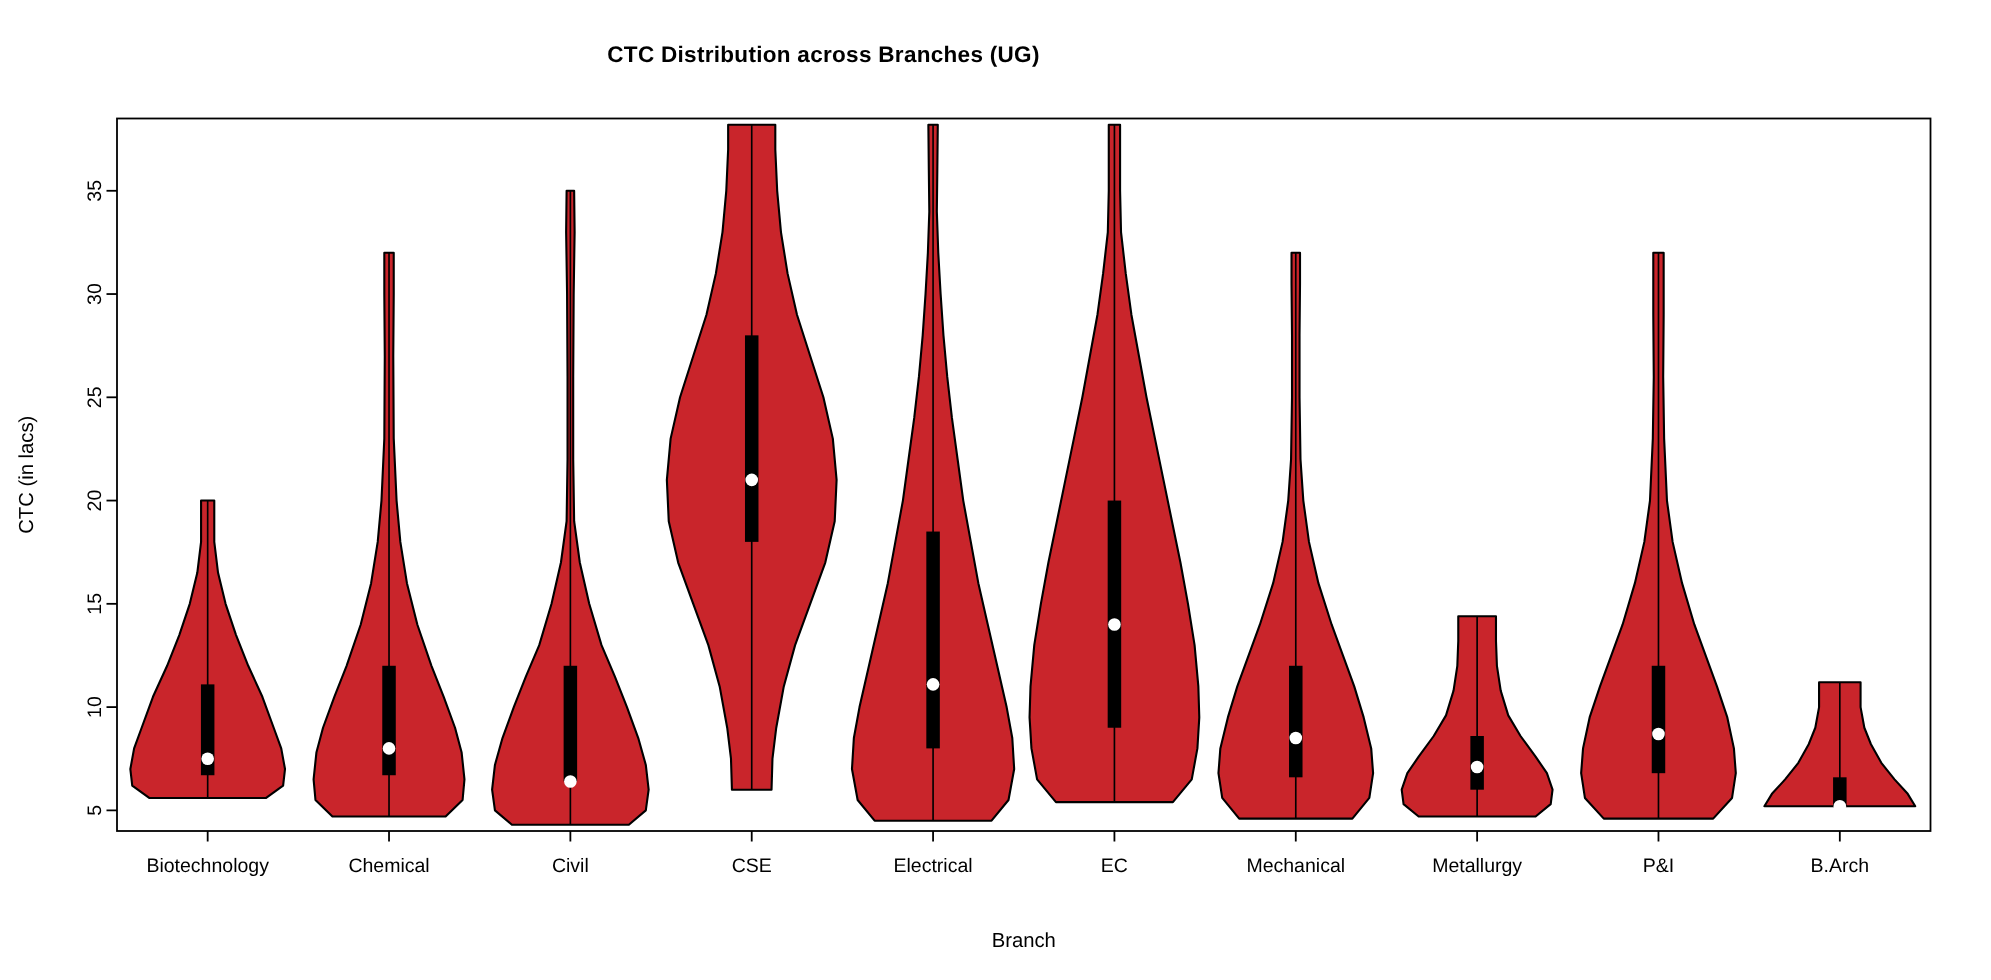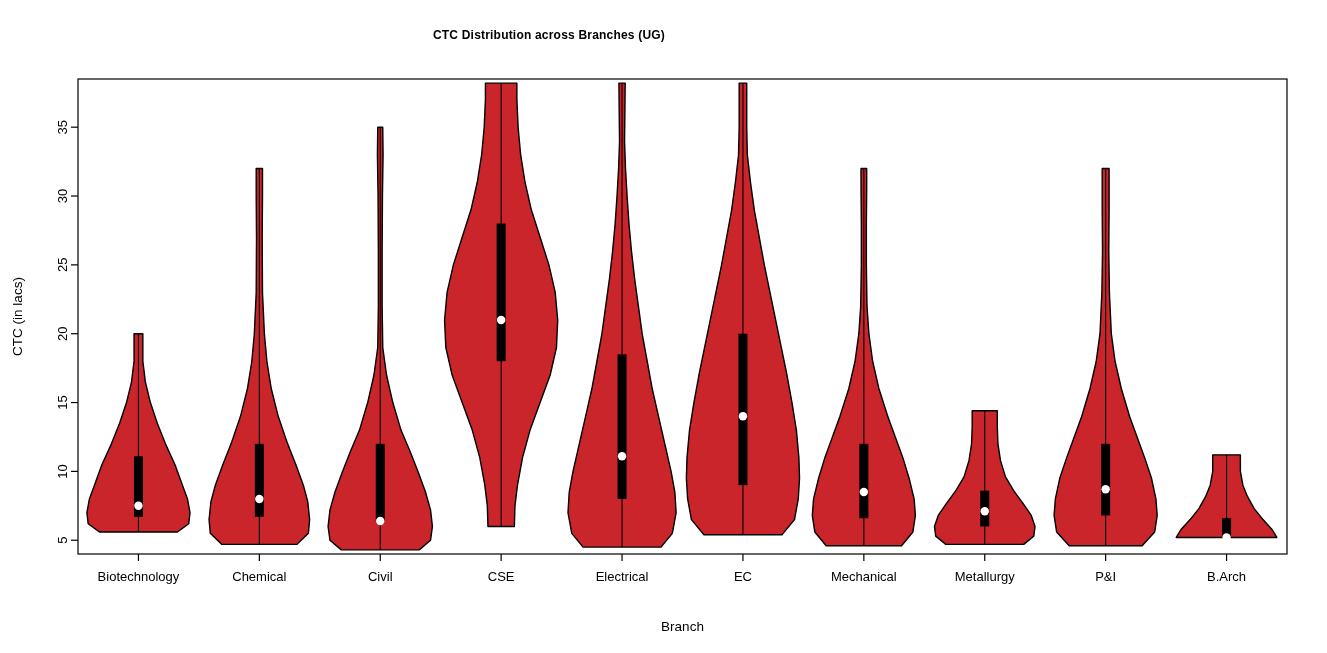--- a/index.html
+++ b/index.html
@@ -1,21 +1,21 @@
 <!DOCTYPE html>
 <html><head>
 <meta charset="utf-8">
 <title>CTC Distribution across Branches (UG)</title>
 <style>
   html,body{margin:0;padding:0;background:#ffffff;}
   body{width:1327px;height:653px;font-family:"Liberation Sans",sans-serif;color:#000;overflow:hidden;}
   #root{position:relative;width:1327px;height:653px;background:#fff;}
   .plot-title{
     position:absolute;left:0;top:28px;width:1098px;text-align:center;
-    font-size:12px;font-weight:bold;letter-spacing:0.2px;color:#000;
+    font-size:15px;font-weight:bold;letter-spacing:0.2px;color:#000;
   }
   #chart-svg{position:absolute;left:0;top:0;width:1327px;height:653px;}
   .axis-line{stroke:#000;stroke-width:1.2;fill:none;}
   .tick-line{stroke:#000;stroke-width:1.2;}
   .tick-text{font-family:"Liberation Sans",sans-serif;font-size:13px;fill:#000;}
   .ytick-text{font-family:"Liberation Sans",sans-serif;font-size:13px;fill:#000;}
   .axis-title{font-family:"Liberation Sans",sans-serif;font-size:13.5px;fill:#000;}
   .violin-body{stroke:#000;stroke-width:1.4;stroke-linejoin:round;}
   .violin-whisker{stroke:#000;stroke-width:1.1;}
   .violin-box{fill:#000;stroke:none;}

